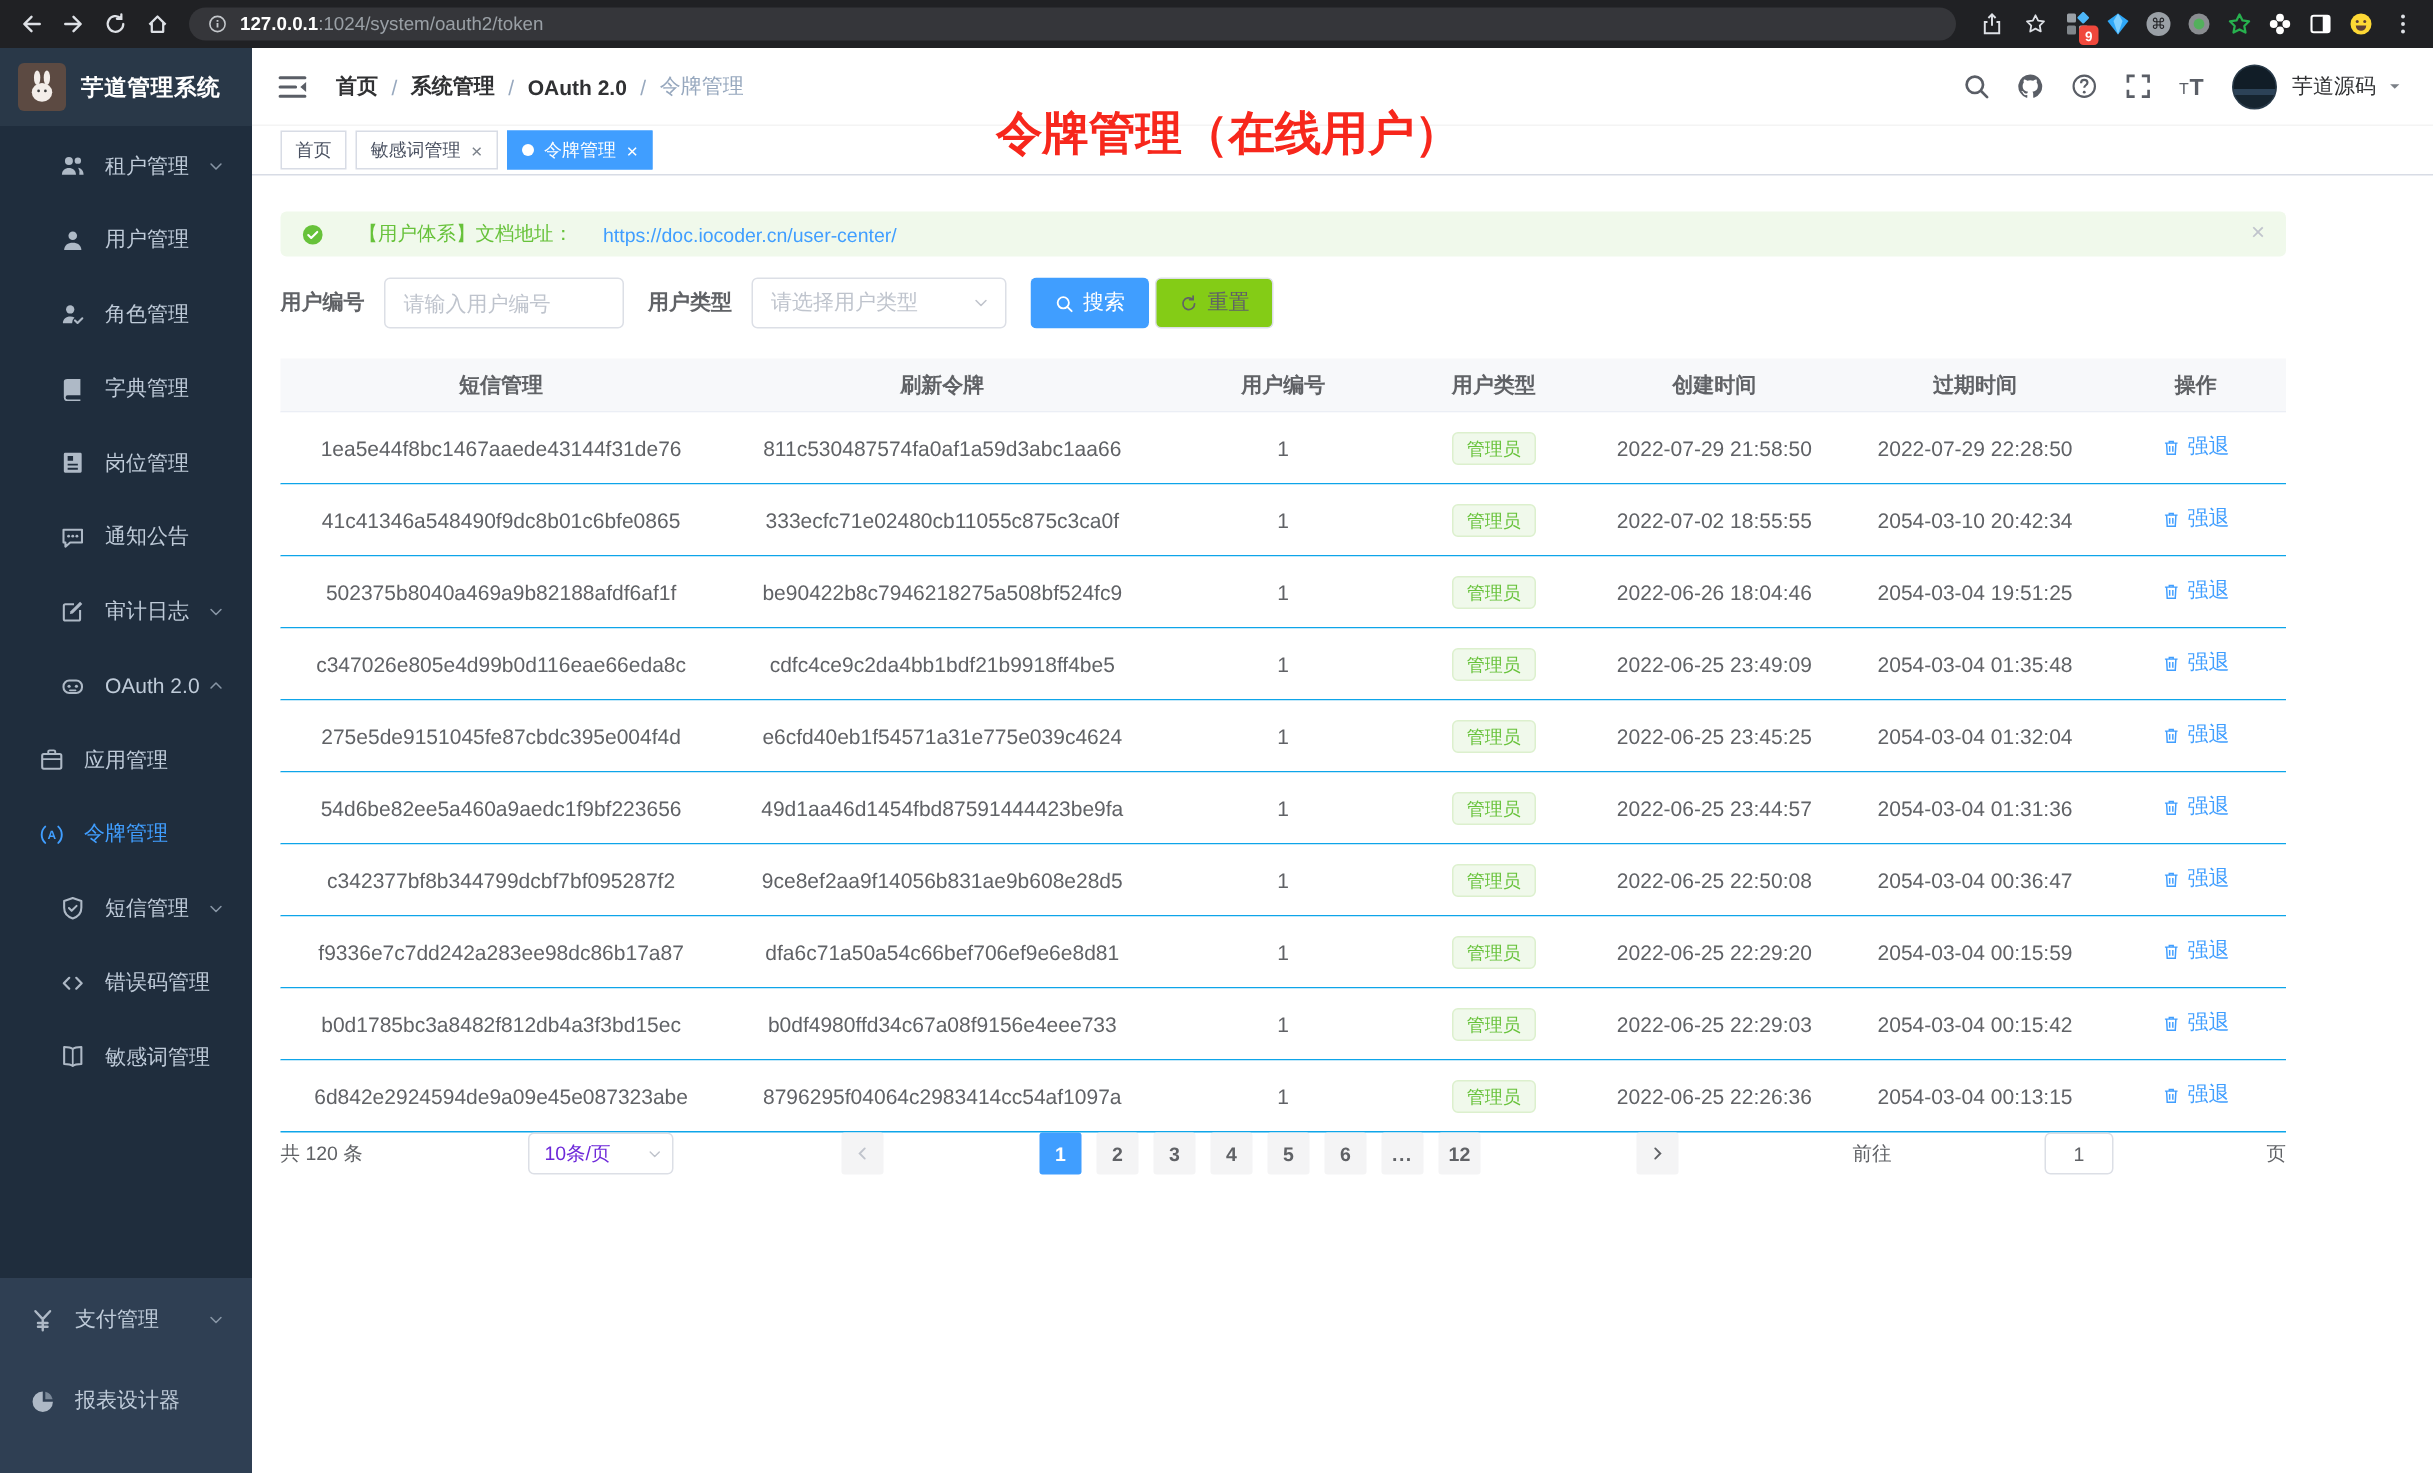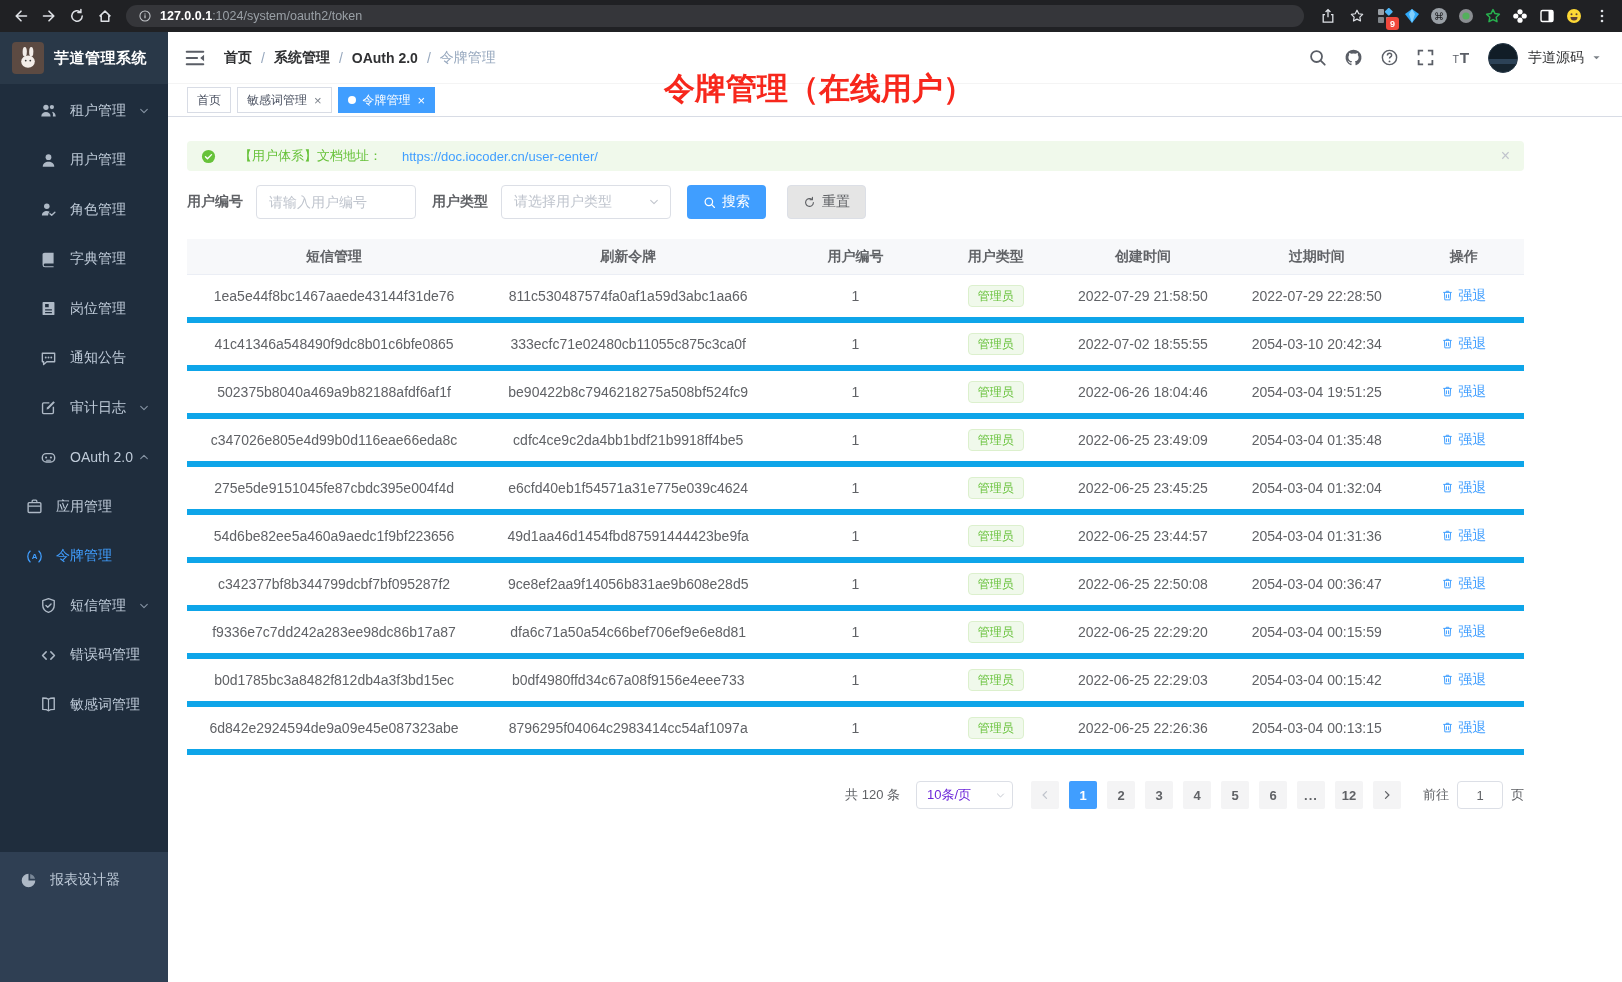--- a/index.html
+++ b/index.html
@@ -64,32 +64,32 @@
 .f-label{font-size:14px;color:#606266;font-weight:700;white-space:nowrap}
 .f-label.ml{margin-left:16px}
 .f-input{width:160px;height:34px;border:1px solid #dcdfe6;border-radius:4px;margin-left:13px;padding:0 12px;font-size:14px;color:#606266;font-family:inherit;outline:none}
 .f-input::placeholder{color:#bfc4cd}
 .f-select{width:170px;height:34px;border:1px solid #dcdfe6;border-radius:4px;margin-left:13px;display:flex;align-items:center;padding:0 10px 0 12px;cursor:pointer}
 .f-select .f-ph{font-size:14px;color:#bfc4cd;flex:1}
 .f-sel-caret{width:12px;height:12px;color:#c0c4cc;flex-shrink:0}
 .btn{height:34px;border-radius:4px;display:inline-flex;align-items:center;gap:6px;font-size:14px;padding:0 15px;cursor:pointer;border:1px solid transparent;background:none}
 .btn-ic{width:13px;height:13px;flex-shrink:0}
 .btn-primary{background:#409eff;color:#fff;margin-left:16px}
-.btn-default{background:#e5e5e5;color:#606266;border-color:#dcdfe6;margin-left:21px}
+.btn-default{background:#84cc16;color:#606266;border-color:#dcdfe6;margin-left:4px}
 
 .table{margin-top:20px;width:1337px;font-size:14px;color:#606266}
 .thead{display:flex;background:#f7f8fa;height:36px;align-items:center;border-bottom:1px solid #ebeef5}
 .th{font-weight:700;color:#606266;text-align:center}
-.tr{display:flex;align-items:center;height:48px;border-bottom:6px solid #0ea5e9;background:#fff}
+.tr{display:flex;align-items:center;height:48px;border-bottom:1px solid #0ea5e9;background:#fff}
 .td{text-align:center;overflow:hidden;white-space:nowrap}
 .c0,.c1{width:22%}.c2{width:12%}.c3{width:9%}.c4,.c5{width:13%}.c6{width:9%}
 .tag{display:inline-block;background:#f0f9eb;border:1px solid #dcf0cd;color:#67c23a;font-size:12px;padding:2px 9px;border-radius:4px;line-height:16px}
 .action{color:#409eff;display:inline-flex;align-items:center;gap:4px;cursor:pointer;font-size:14px}
 
-.pagination{margin-top:26px;width:1337px;display:flex;justify-content:flex-end;align-items:center;font-size:13px;color:#606266}
+.pagination{width:1337px;display:flex;justify-content:space-between;align-items:center;font-size:13px;color:#606266}
 .pg-total{margin-right:16px;white-space:nowrap}
 .pg-size{width:97px;height:28px;border:1px solid #dcdfe6;border-radius:4px;display:flex;align-items:center;padding:0 6px 0 10px;cursor:pointer;margin-right:18px}
 .pg-size .pg-size-val{flex:1;font-size:13px;color:#6d28d9;white-space:nowrap}
 .pg-caret{width:11px;height:11px;color:#c0c4cc;flex-shrink:0}
 .pg-pages{display:flex;gap:10px;margin:0 10px}
 .pg-btn,.page{min-width:28px;height:28px;border:none;background:#f4f4f5;border-radius:2px;color:#606266;font-size:13px;font-weight:700;display:flex;align-items:center;justify-content:center;cursor:pointer}
 .pg-btn{padding:8px;width:28px}
 .pg-prev{color:#c0c4cc}
 .page.active{background:#409eff;color:#fff}
 .page.dots{letter-spacing:1px;font-weight:700}
@@ -355,20 +355,33 @@
           <span class="mi-icon">
             <svg viewBox="0 0 16 16" aria-hidden="true">
               <path d="M8 3.1C6.9 2.2 5 1.9 2.6 1.9v10.7c2.4 0 4.3.3 5.4 1.2 1.1-.9 3-1.2 5.4-1.2V1.9C11 1.9 9.1 2.2 8 3.1z" fill="none" stroke="currentColor" stroke-width="1.3" stroke-linejoin="round"></path>
               <path d="M8 3.3v10" stroke="currentColor" stroke-width="1.1" fill="none"></path>
             </svg>
           </span>
           <span class="mi-label">敏感词管理</span>
         </div>
       </nav>
     <div class="menu-root" id="menu-root">
+        <div class="menu-item">
+          <span class="mi-icon">
+            <svg viewBox="0 0 16 16" aria-hidden="true">
+              <path d="M3.4 2l4.6 5 4.6-5M8 7v7M5 9.4h6M5 11.8h6" fill="none" stroke="currentColor" stroke-width="1.5" stroke-linecap="round" stroke-linejoin="round"></path>
+            </svg>
+          </span>
+          <span class="mi-label">支付管理</span>
+          <span class="chev">
+            <svg viewBox="0 0 16 16" aria-hidden="true">
+              <path d="M3.6 5.8L8 10.2l4.4-4.4" fill="none" stroke="currentColor" stroke-width="1.4" stroke-linecap="round" stroke-linejoin="round"></path>
+            </svg>
+          </span>
+        </div>
         <div class="menu-item">
           <span class="mi-icon">
             <svg viewBox="0 0 16 16" aria-hidden="true">
               <path d="M8 1.6a6.4 6.4 0 1 0 6.4 6.4H8z"></path>
               <path d="M9.6 1.8a6.4 6.4 0 0 1 4.6 4.6H9.6z" opacity=".6"></path>
             </svg>
           </span>
           <span class="mi-label">报表设计器</span>
         </div>
       </div>

